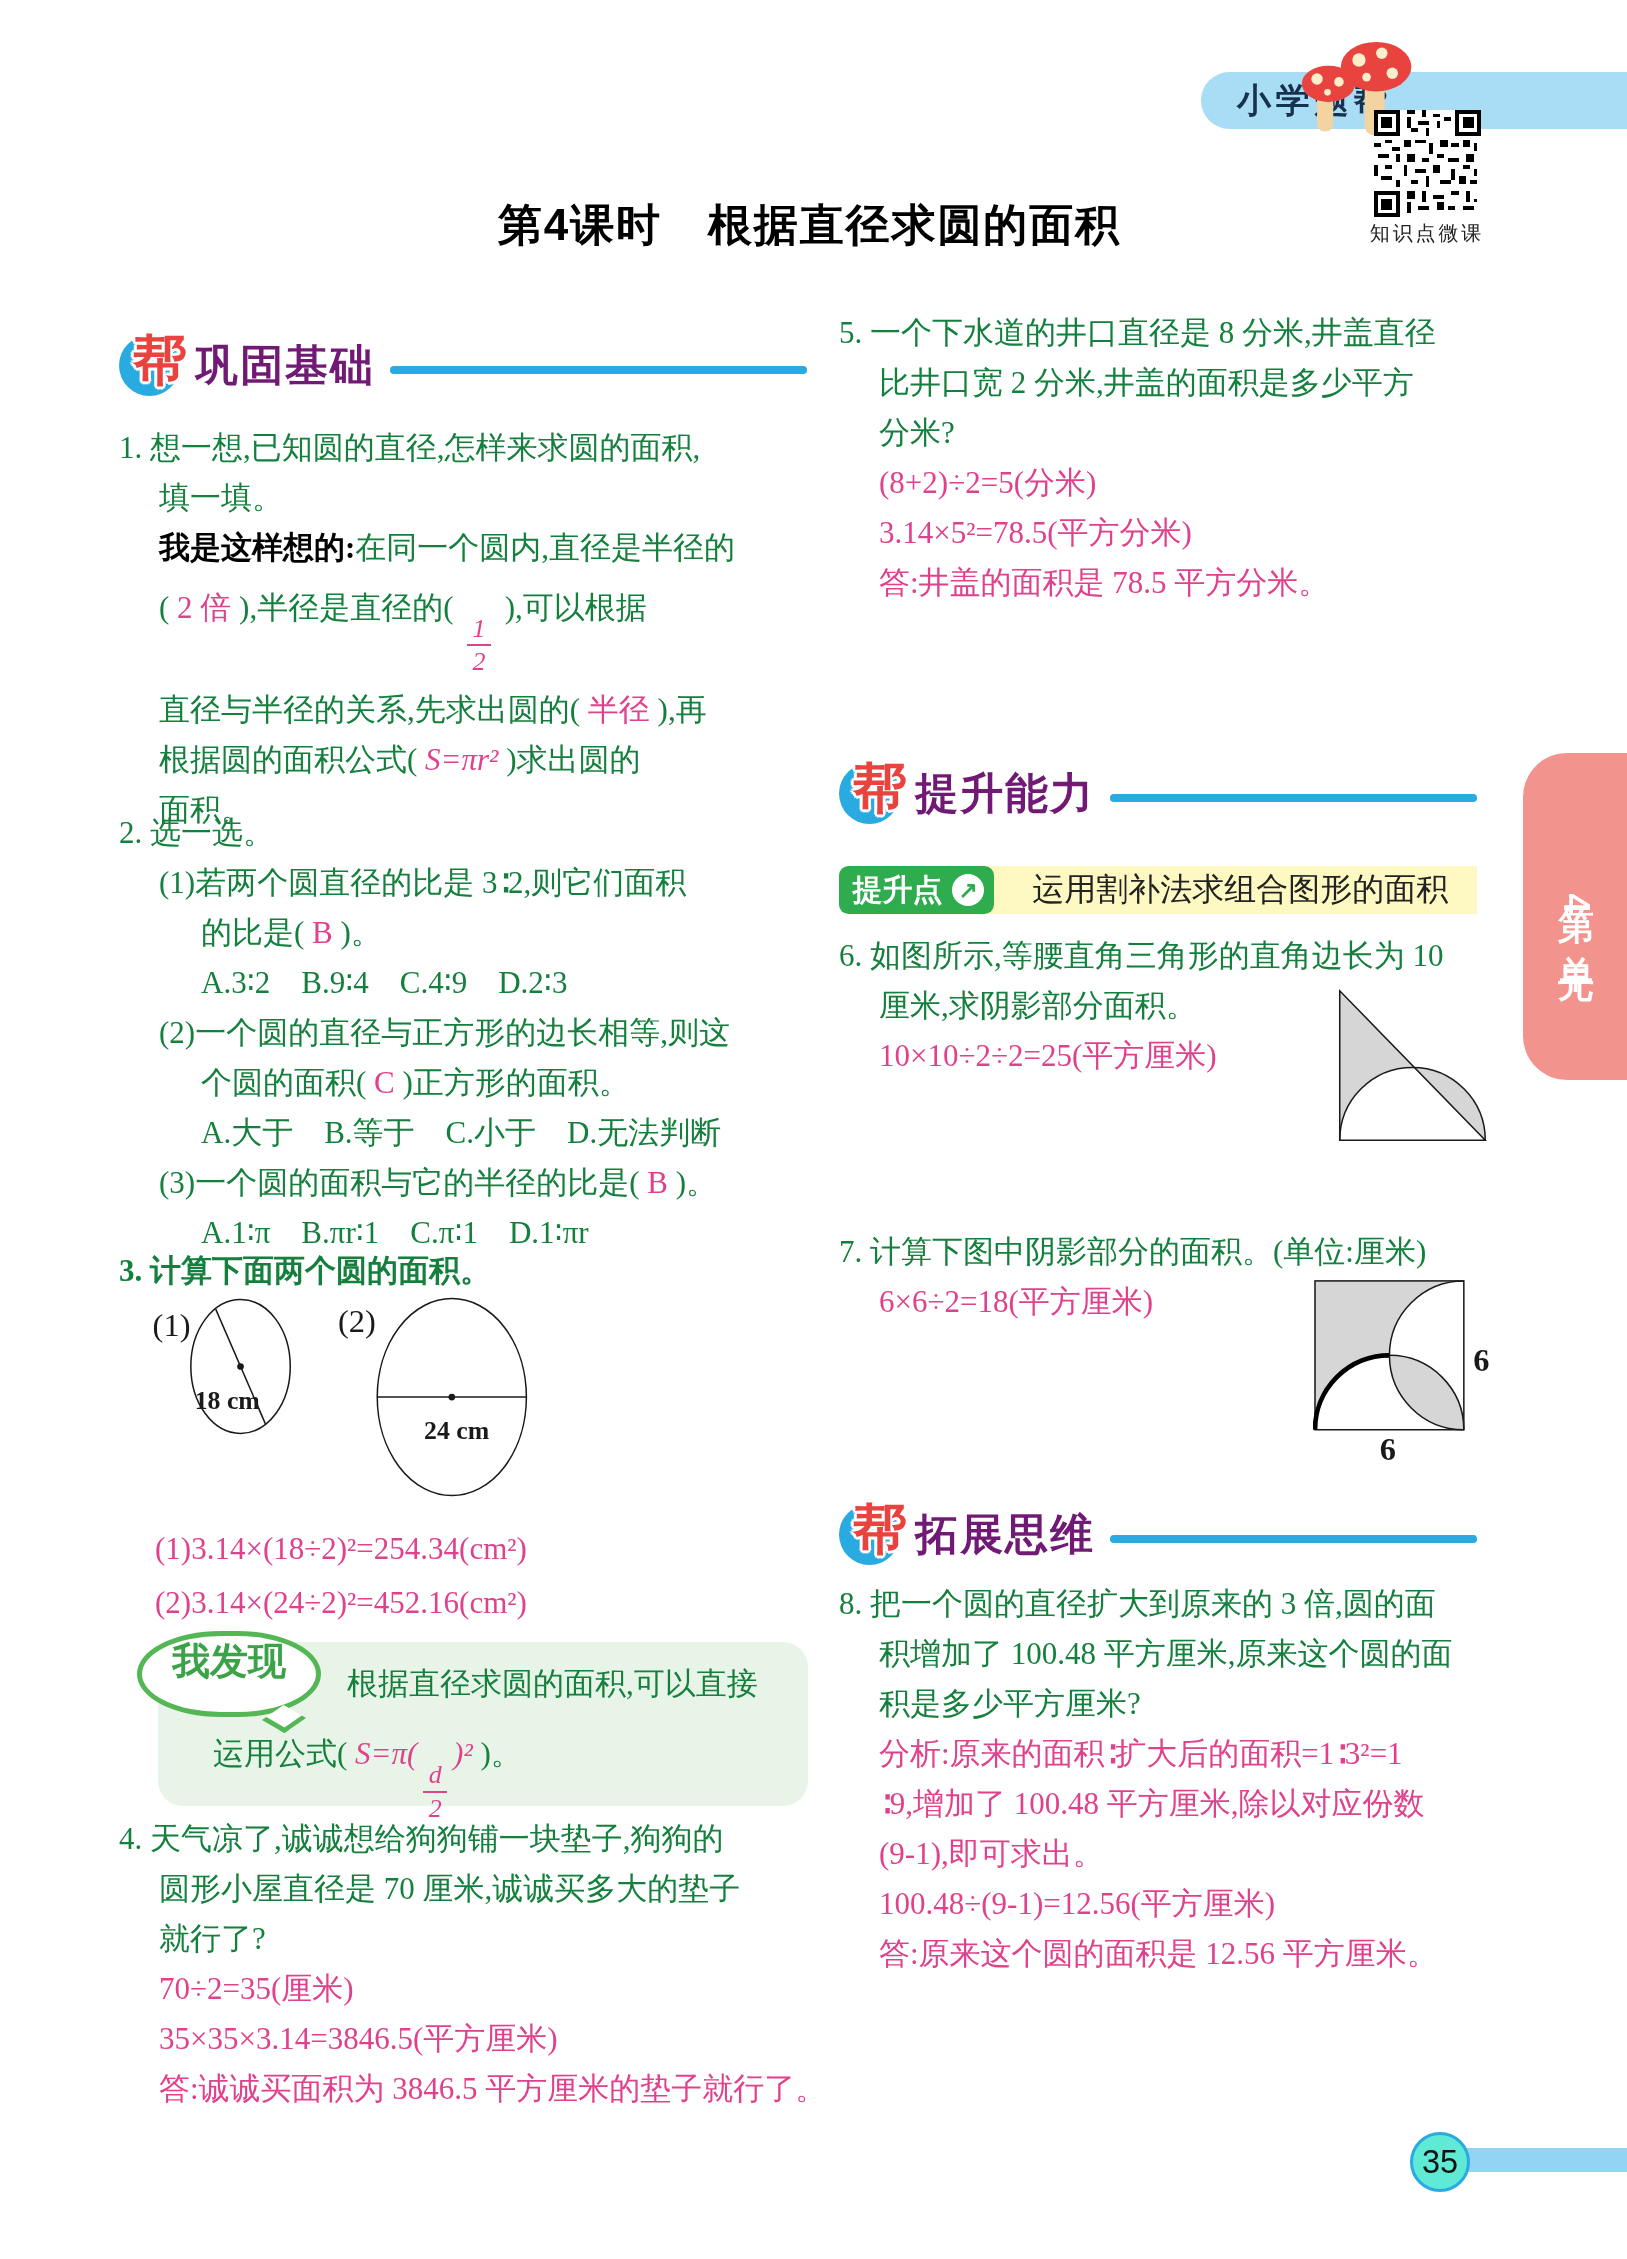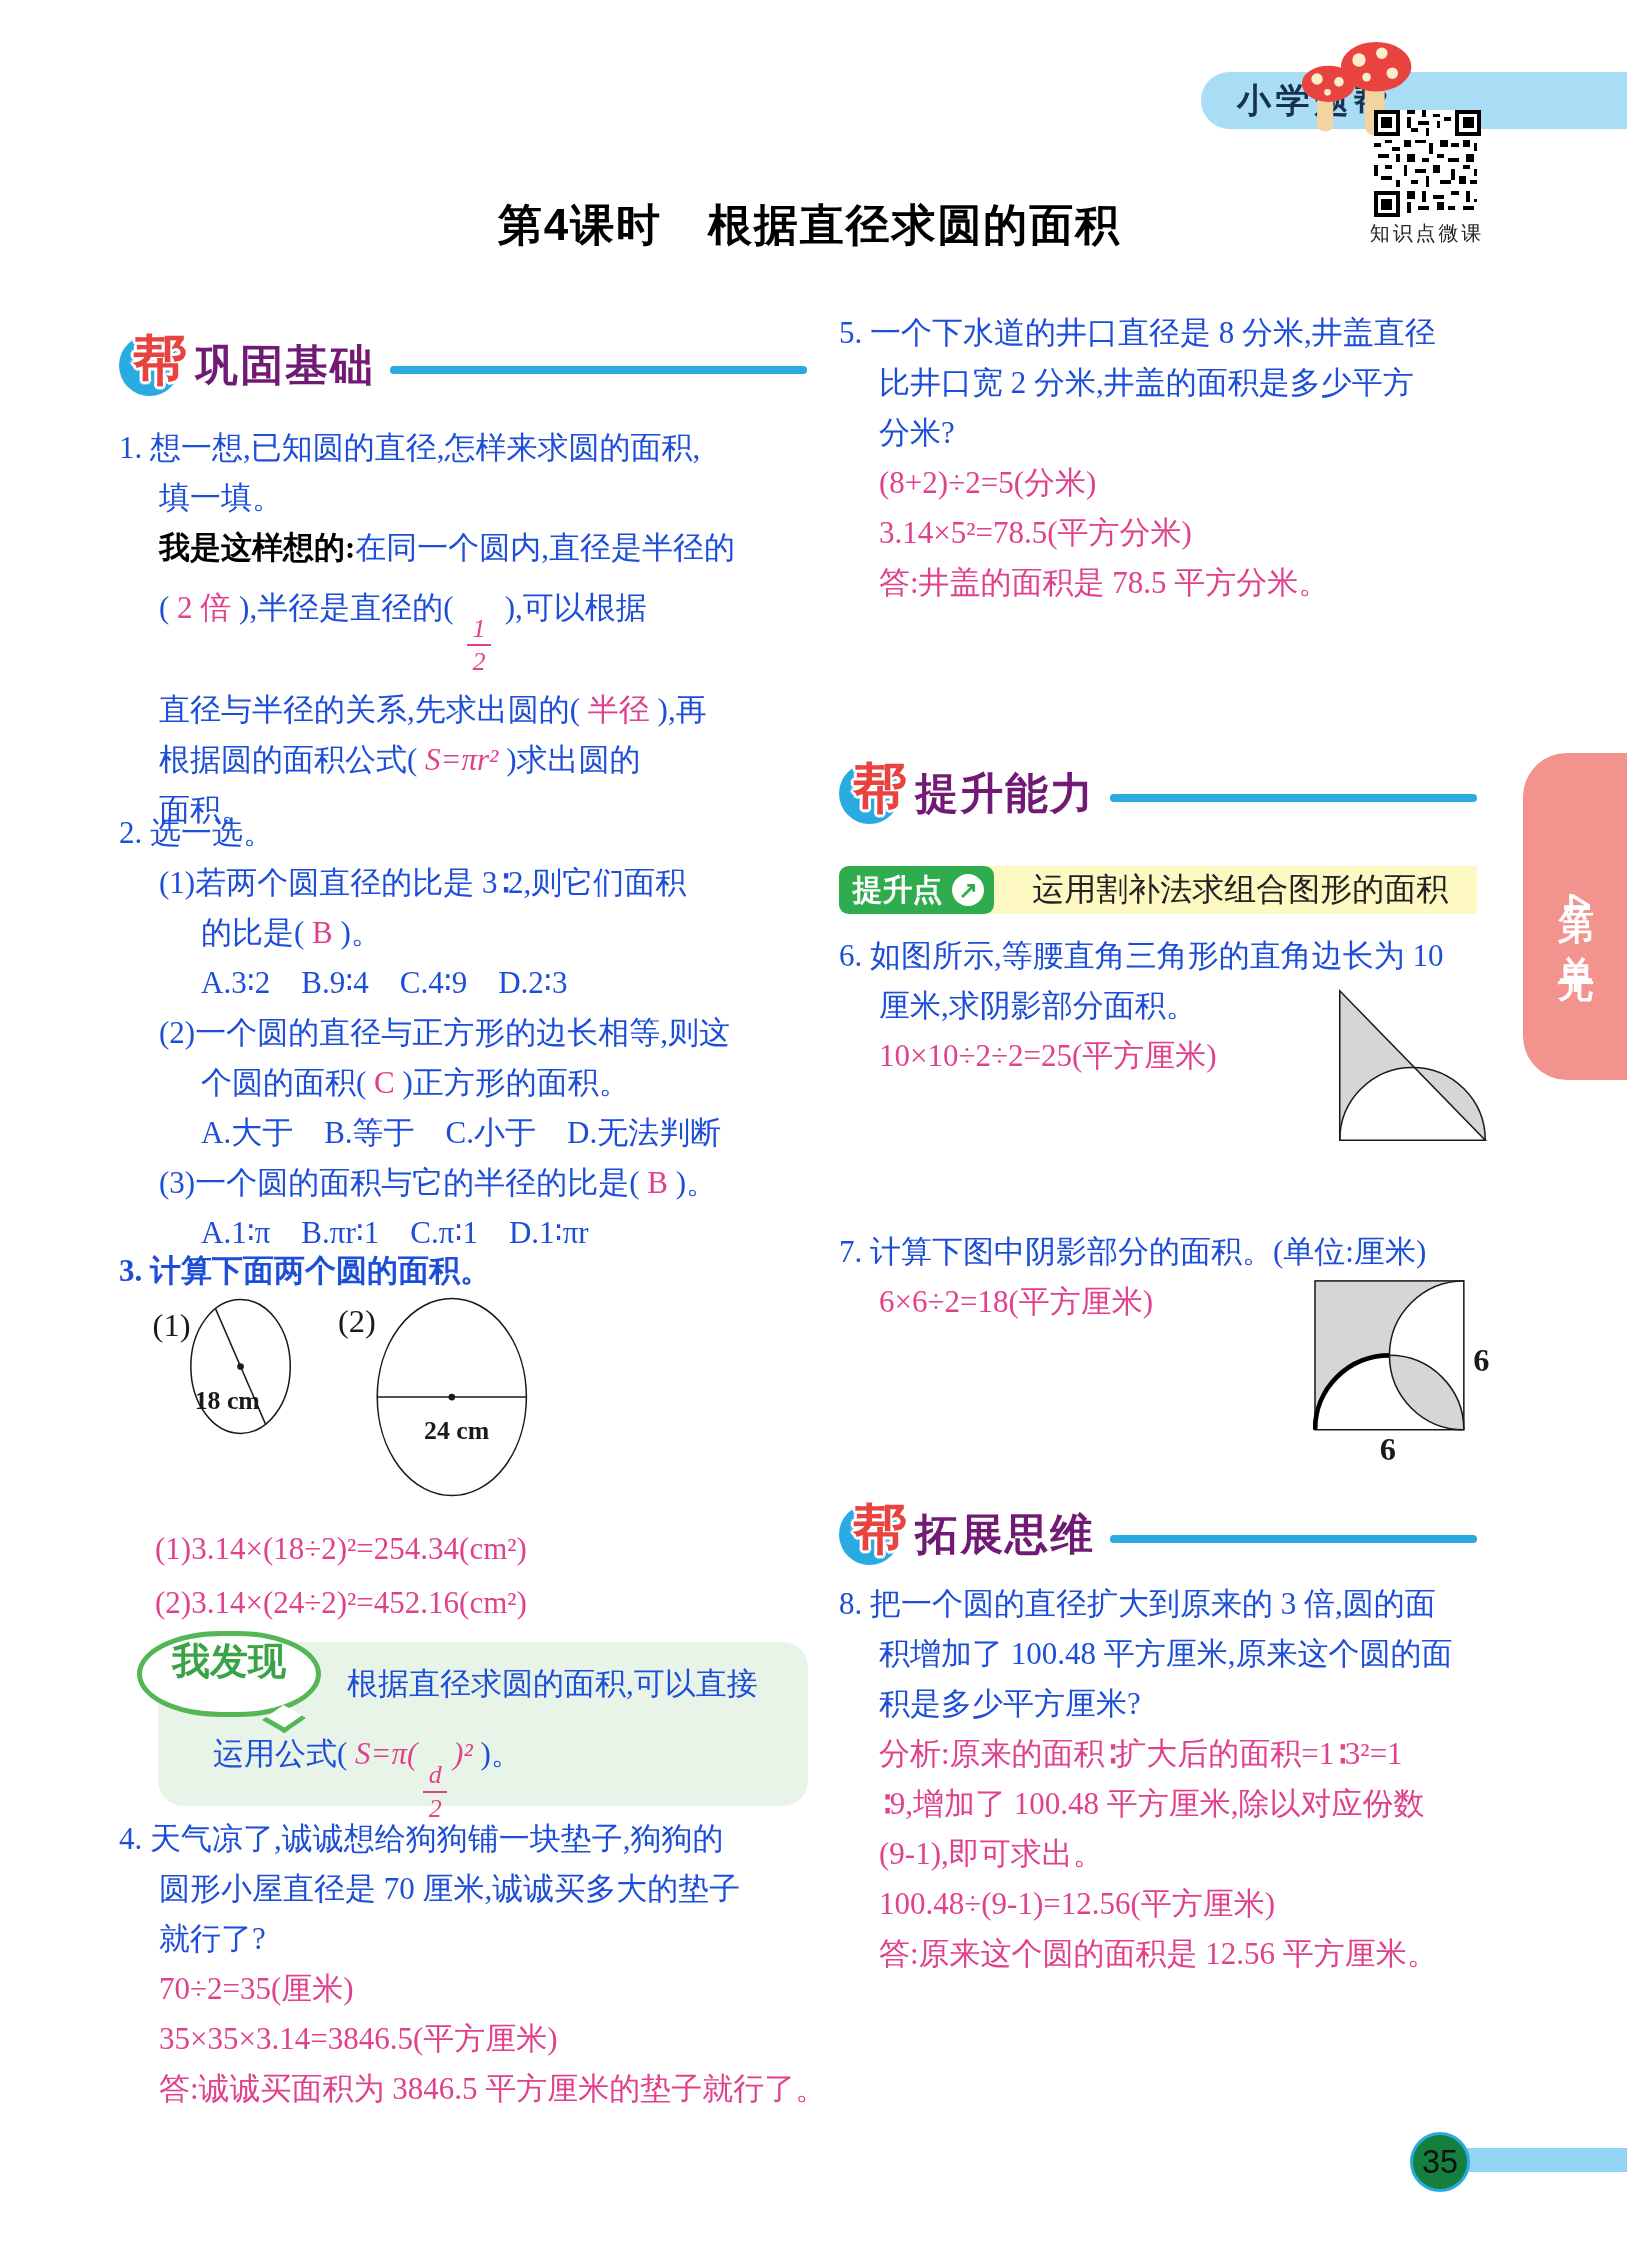--- a/index.html
+++ b/index.html
@@ -4,21 +4,21 @@
 <style>
   html,body{margin:0;padding:0;background:#888;}
   .page{position:relative;width:1628px;height:2260px;background:#ffffff;
         font-family:"Liberation Serif",serif;color:#1a1a1a;overflow:hidden;margin:0 auto;}
   .abs{position:absolute;}
 
   
   .line{font-size:31px;line-height:50px;white-space:nowrap;}
   .tall{padding:9.6px 0;}
   .ans{line-height:54px;}
-  .k{color:#1d4ed8;}
+  .k{color:#15803d;}
   .b{font-weight:bold;color:#000;}
   .p{color:#e0418c;}
   .pi{color:#e0418c;font-style:italic;}
   .ind1{padding-left:40px;}
   .ind2{padding-left:82px;}
   .frac{display:inline-flex;flex-direction:column;align-items:center;vertical-align:-19px;
         line-height:1;margin:0 5.7px;color:#e0418c;font-size:26px;font-style:italic;}
   .frac .num{border-bottom:2.9px solid #e0418c;padding:0 5.7px 2.9px;}
   .frac .den{padding-top:2.9px;}
 
@@ -61,21 +61,21 @@
   
   .banner{background:#a9dcf5;border-radius:32.5px 0 0 32.5px;display:flex;align-items:center;
           padding-left:36px;font-family:"Liberation Sans",sans-serif;font-weight:bold;
           font-size:34px;color:#16324f;letter-spacing:4.8px;}
   .qr-caption{font-size:20px;letter-spacing:2.9px;color:#222;text-align:center;}
 
   
   .unit-tab{background:#f2938e;border-radius:44px 0 0 44px;display:flex;align-items:center;justify-content:center;}
   .unit-tab span{writing-mode:vertical-rl;font-family:"Liberation Sans",sans-serif;font-weight:bold;
                  color:#fff;font-size:36px;letter-spacing:13.4px;}
-  .pageno{border:3.8px solid #29abe2;border-radius:50%;background:#15803d;display:flex;align-items:center;
+  .pageno{border:3.8px solid #29abe2;border-radius:50%;background:#5eead4;display:flex;align-items:center;
           justify-content:center;font-family:"Liberation Sans",sans-serif;font-size:32.5px;color:#111;z-index:2;}
   .pagebar{background:#93d4f4;}
 
   svg text{font-family:"Liberation Serif",serif;fill:#1a1a1a;}
 </style>
 </head>
 <body>
 
 <div class="page">
 

